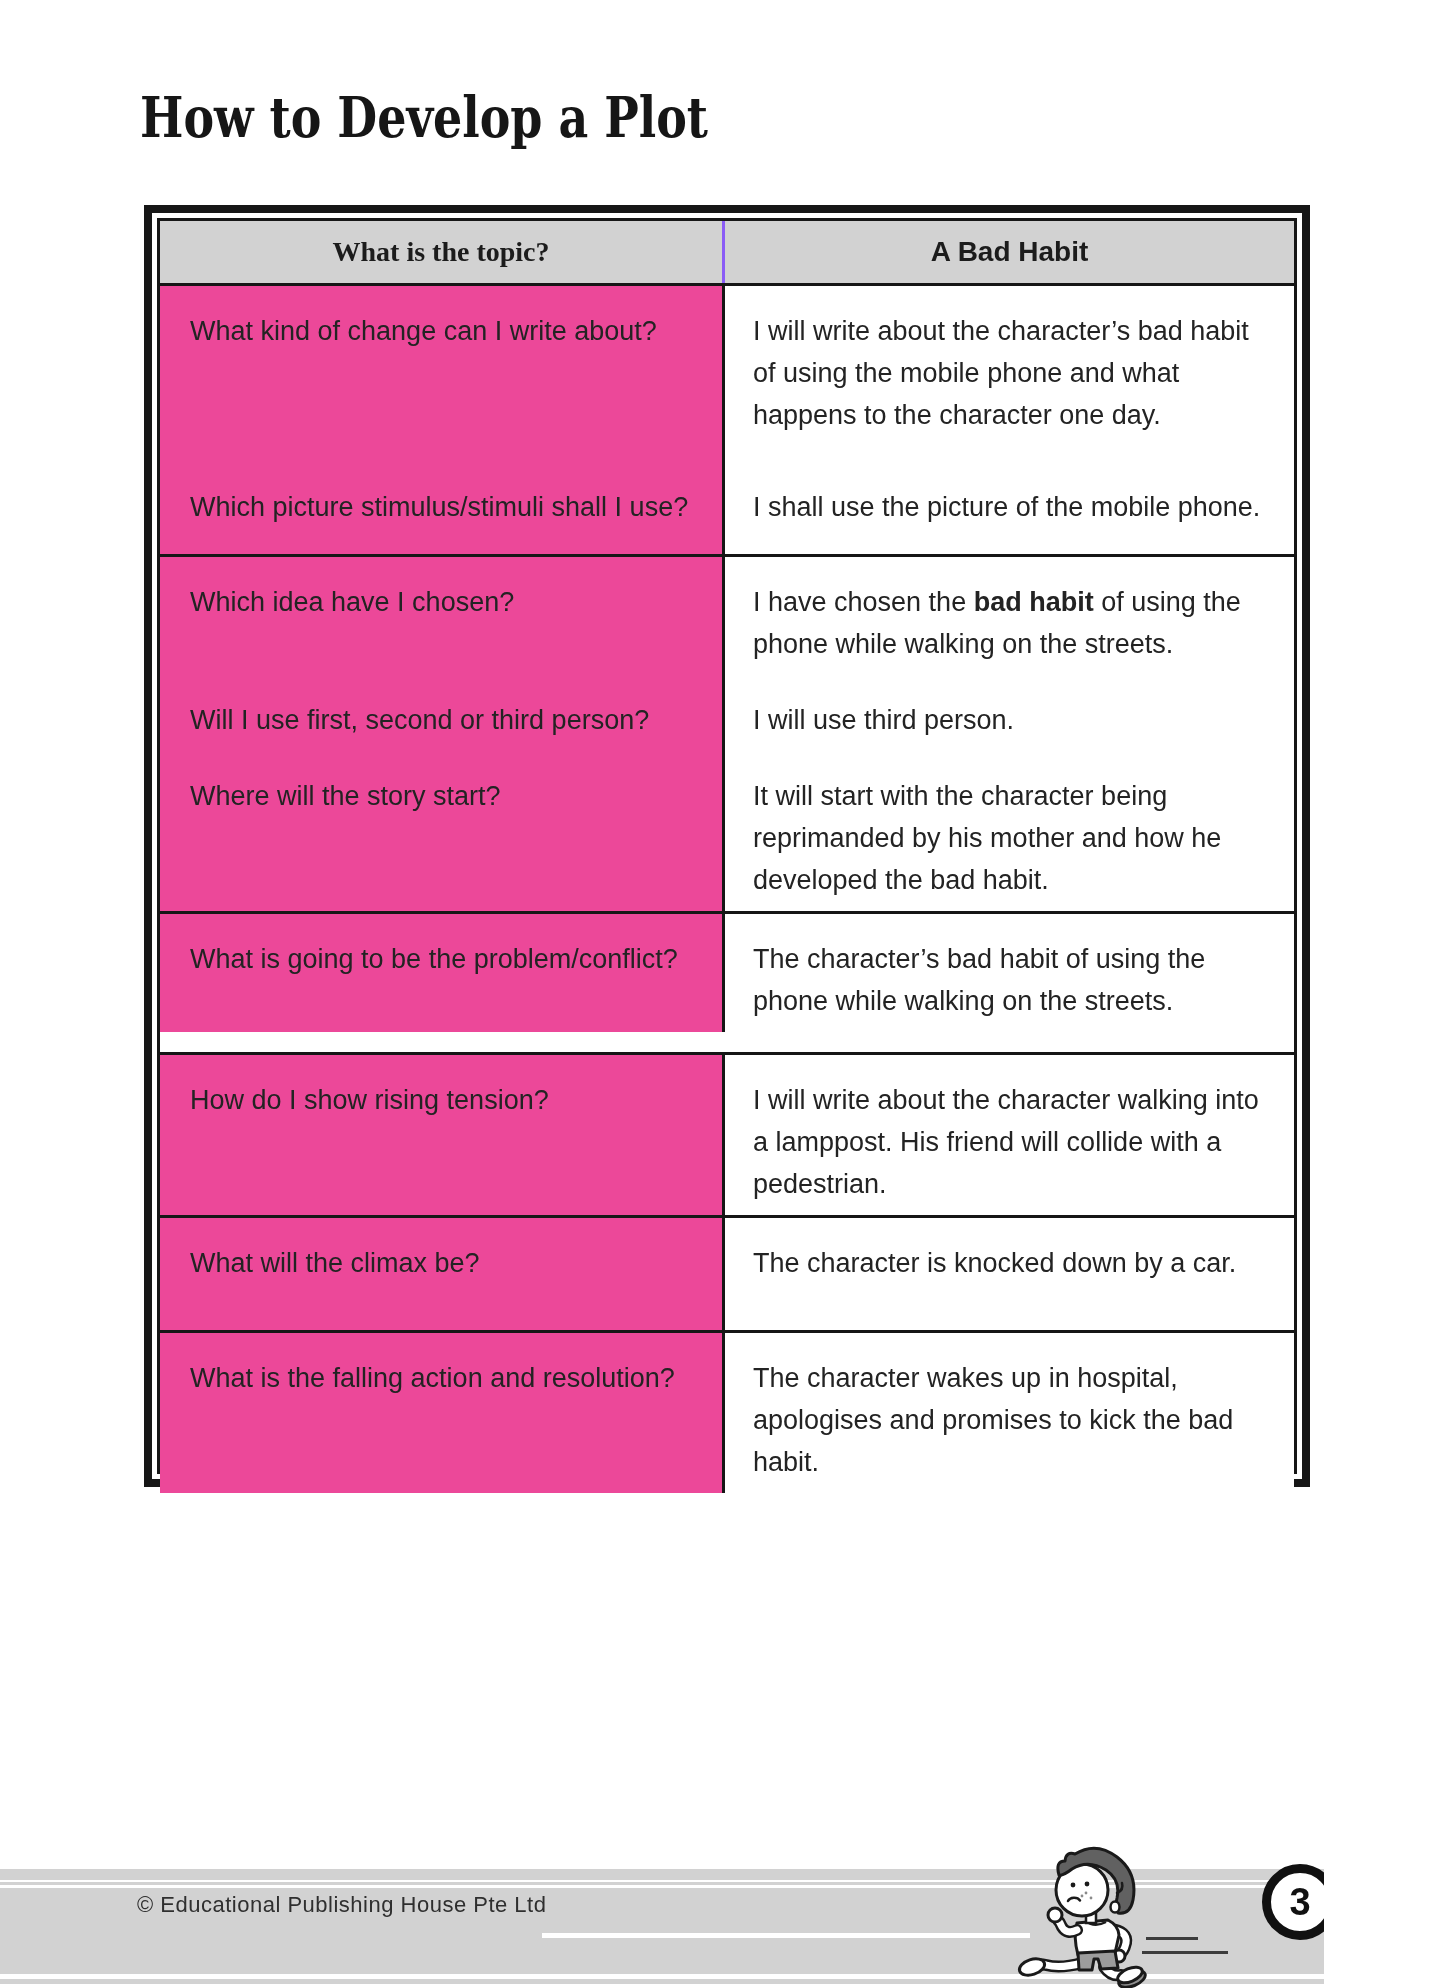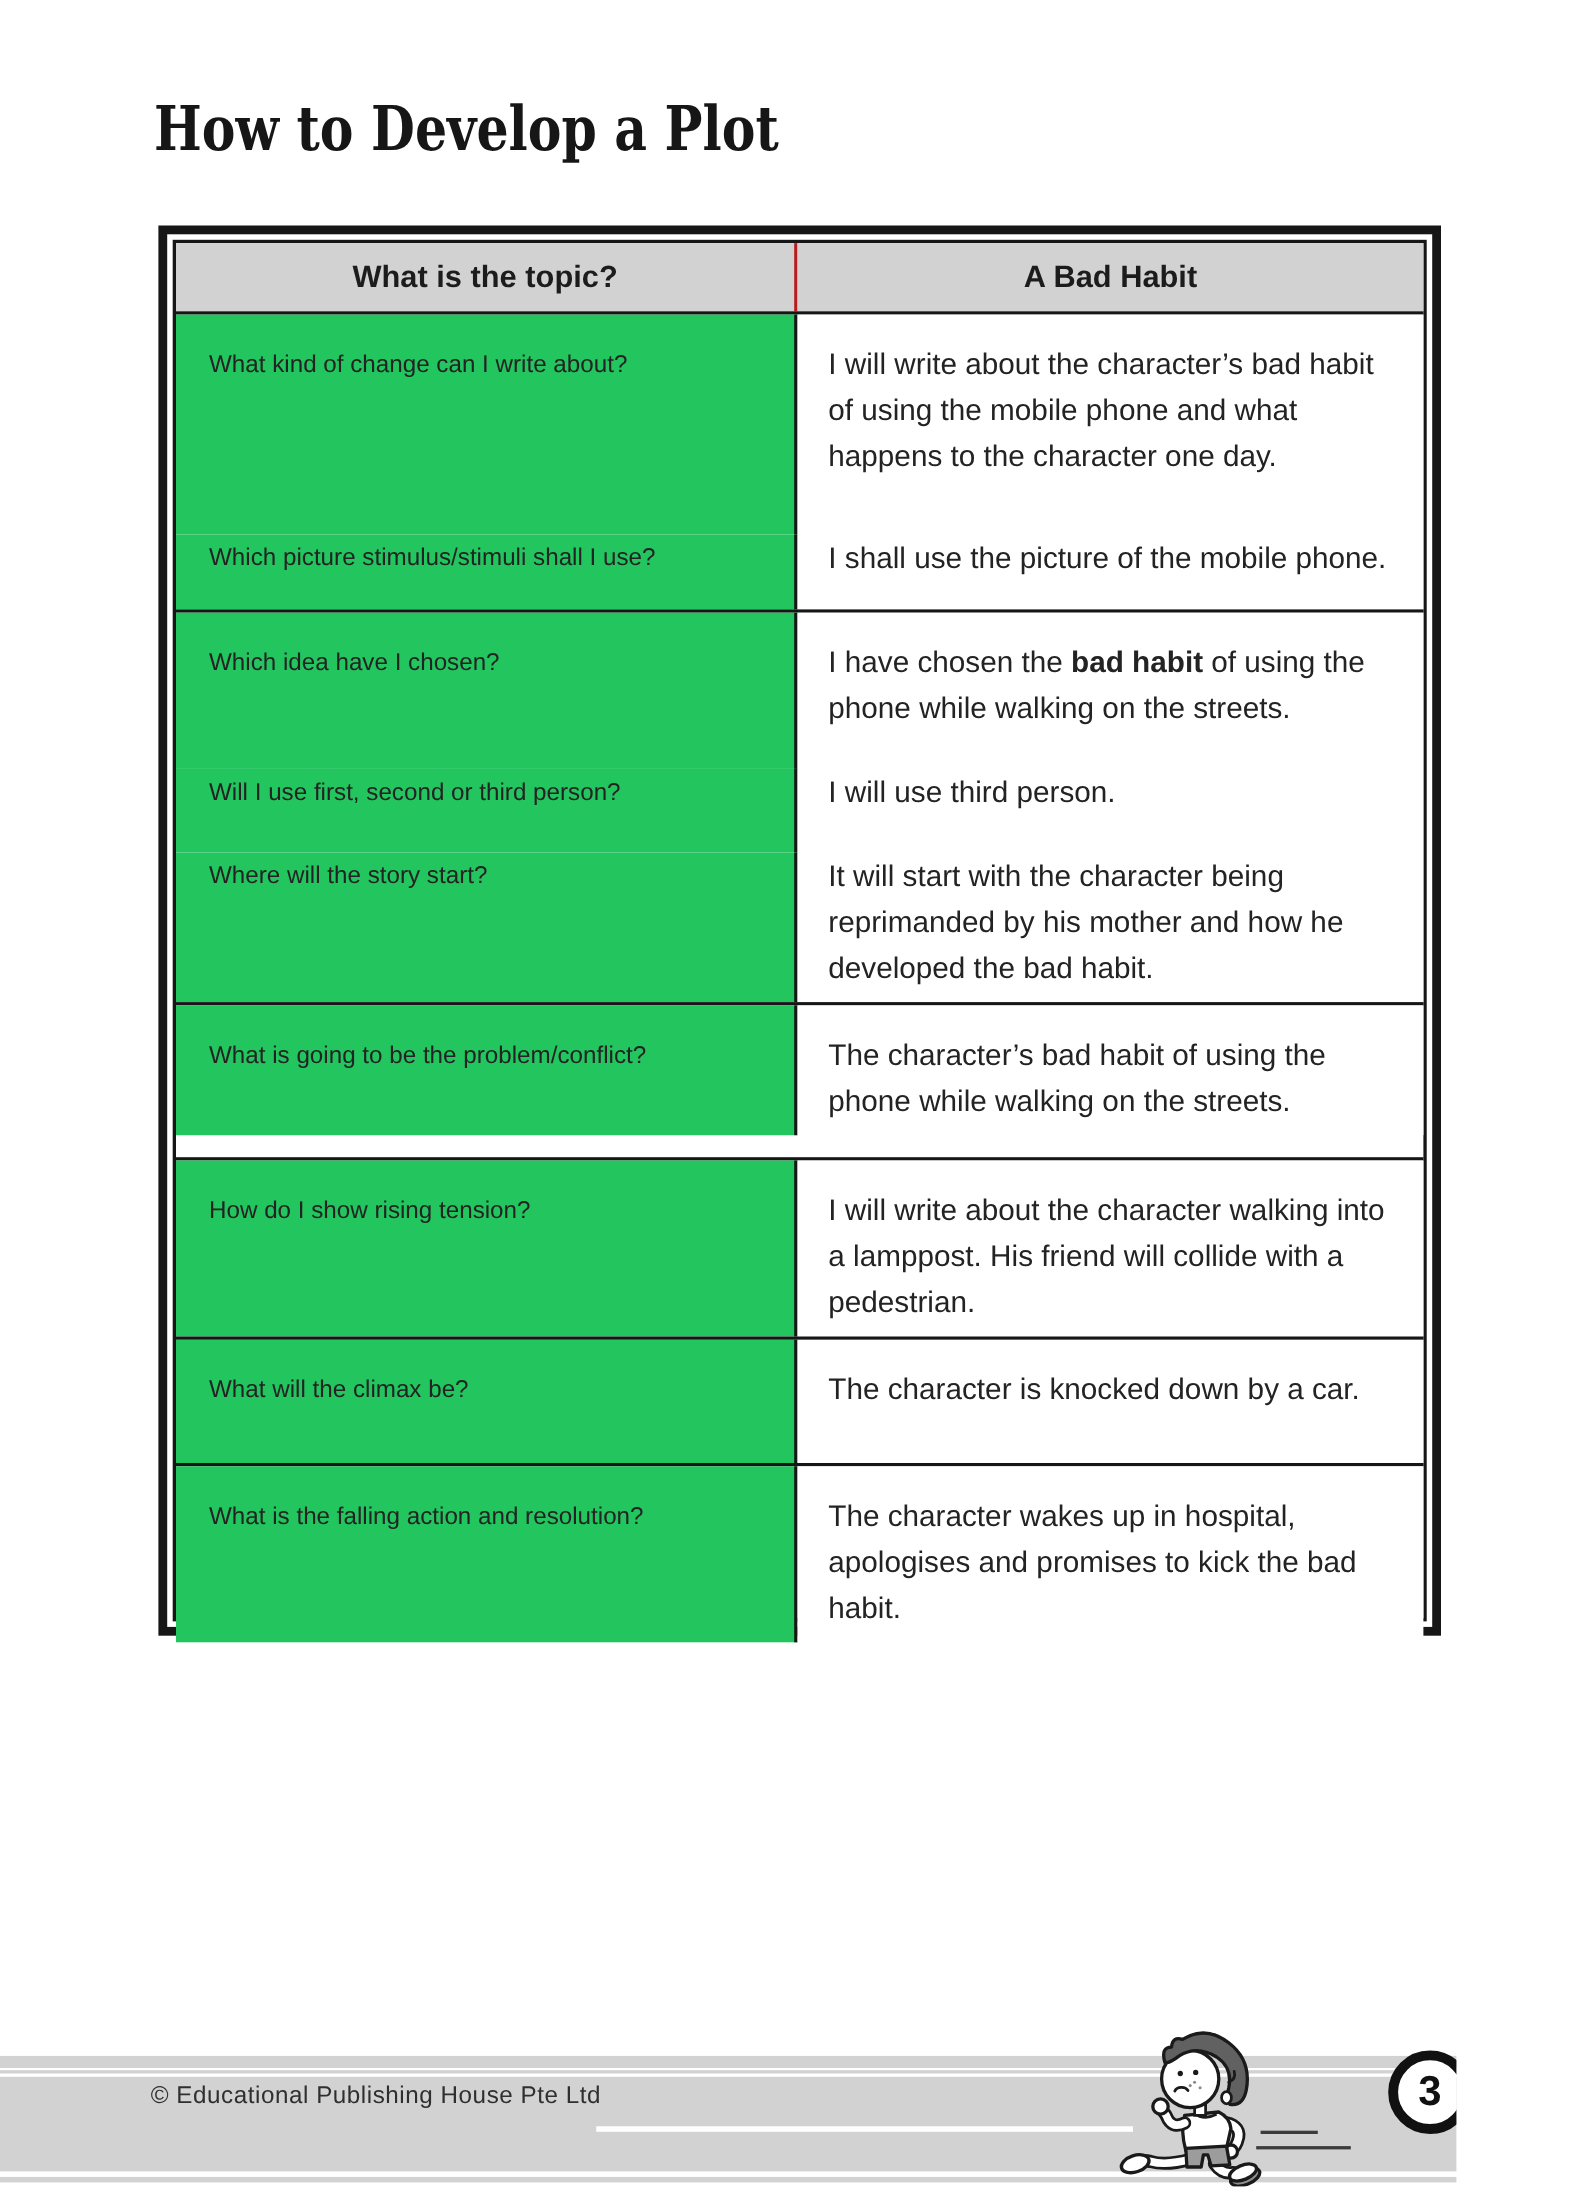--- a/index.html
+++ b/index.html
@@ -28,24 +28,24 @@
   .trow {
     display:grid; grid-template-columns:565px 1fr;
     border-top:3px solid #161616; flex:0 0 auto;
   }
   .trow.first { border-top:none; }
   .trow.fill { flex:1 1 auto; }
   .hcell {
     background:#d2d2d2; font-weight:bold; font-size:28px; color:#1c1c1c;
     display:flex; align-items:center; justify-content:center; min-height:62px;
   }
-  .hcell.left { border-right:3px solid #b91c1c; }
+  .hcell.left { border-right:3px solid #8b5cf6;font-family:Liberation Serif, serif; }
   .qcell {
-    border-right:3px solid #161616; font-size:22px; line-height:42px;
-    padding:24px 12px 10px 30px; background:#22c55e;
+    border-right:3px solid #161616; font-size:27px; line-height:42px;
+    padding:24px 12px 10px 30px; background:#ec4899;
   }
   .acell {
     font-size:27px; line-height:42px; padding:24px 22px 10px 28px; background:#fff;
   }
   .qcell.mid, .acell.mid { padding-bottom:34px; }
   .qcell.follow, .acell.follow { padding-top:0; }
   .rowA { min-height:268px; }
   .rowB { min-height:354px; }
   .rowC { min-height:112px; }
   .rowD { min-height:154px;margin-top:20px; }

